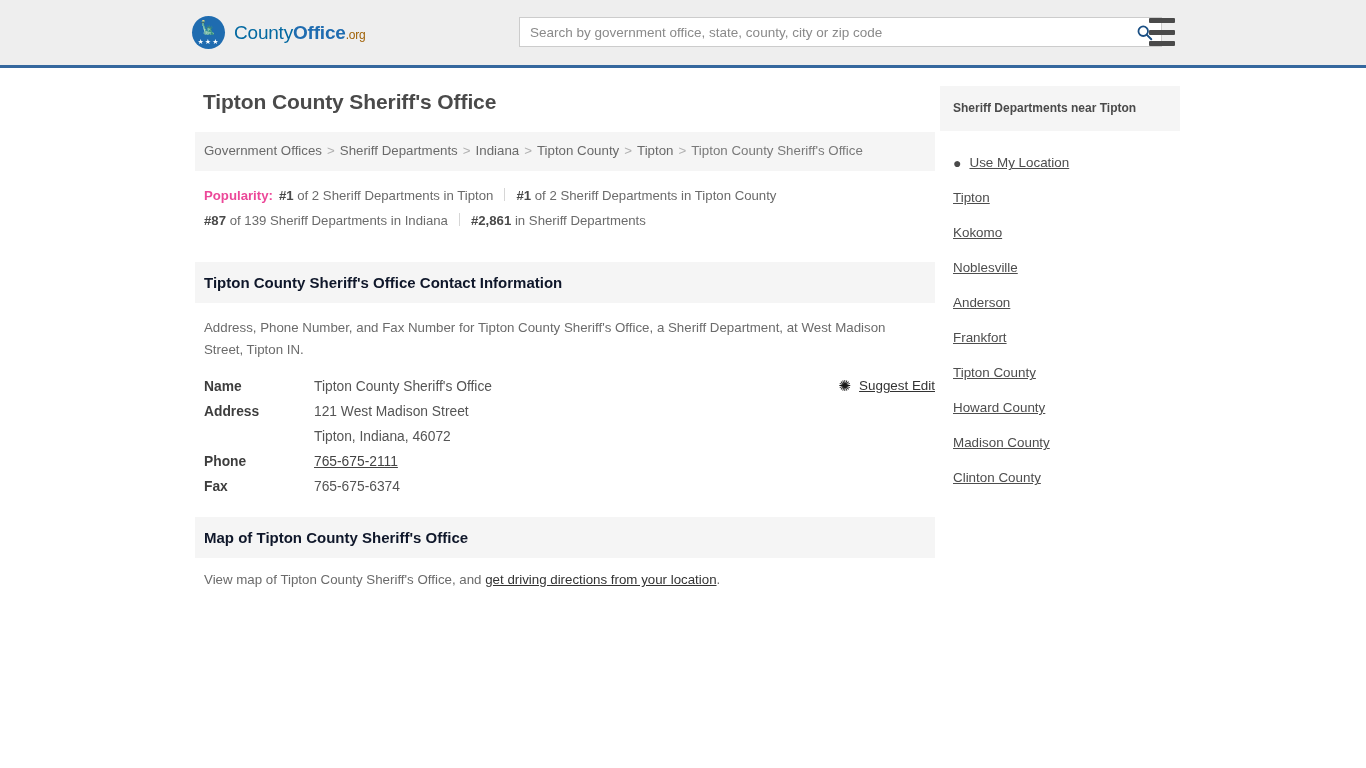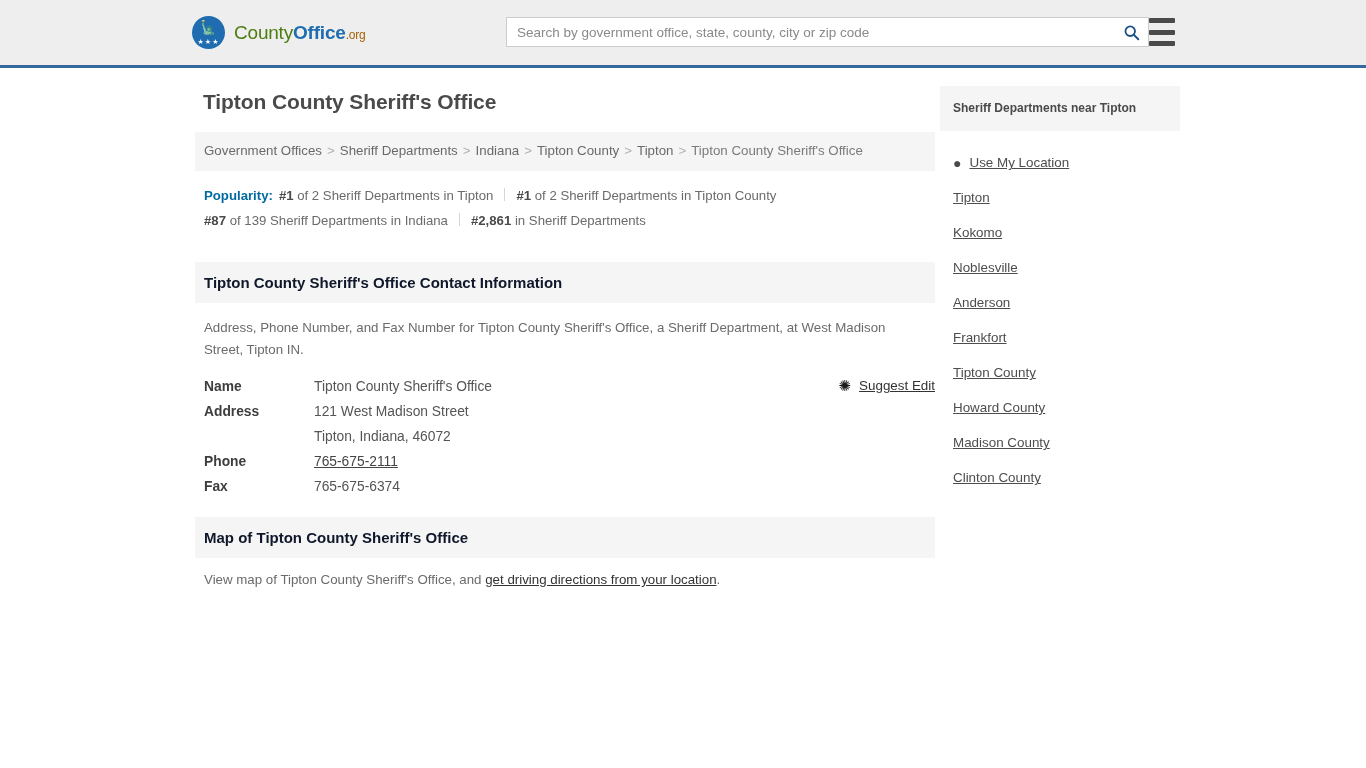--- a/index.html
+++ b/index.html
@@ -53,27 +53,27 @@
     font-size: 7px;
     letter-spacing: 1px;
     line-height: 8px;
   }
   .logo-text {
     margin-left: 9px;
     font-size: 19px;
     letter-spacing: -0.2px;
     white-space: nowrap;
   }
-  .logo-text .t-county { color: #4d7c0f; }
+  .logo-text .t-county { color: #0369a1; }
   .logo-text .t-office { color: #1f6cb0; font-weight: bold; }
   .logo-text .t-org { color: #a16207; font-size: 12px; }
 
   .search-area {
     position: absolute;
-    left: 506px;
+    left: 519px;
     top: 17px;
     width: 643px;
     height: 30px;
     background: #ffffff;
     border: 1px solid #cccccc;
     display: flex;
     align-items: center;
   }
   .search-input {
     flex: 1;
@@ -154,21 +154,21 @@
   .breadcrumb .current { color: #7a7a7a; }
 
   .popularity {
     padding: 12px 9px 10px 9px;
     font-size: 13.2px;
     color: #6b6b6b;
     line-height: 1.95;
   }
   .popularity .label {
     font-weight: bold;
-    color: #0369a1;
+    color: #ec4899;
     margin-right: 6px;
   }
   .pop-item { white-space: nowrap; }
   .pop-item strong { color: #4a4a4a; font-weight: bold; }
   .pop-sep {
     display: inline-block;
     border-left: 1px solid #d6d6d6;
     height: 13px;
     margin: 0 11px -1px 11px;
   }

